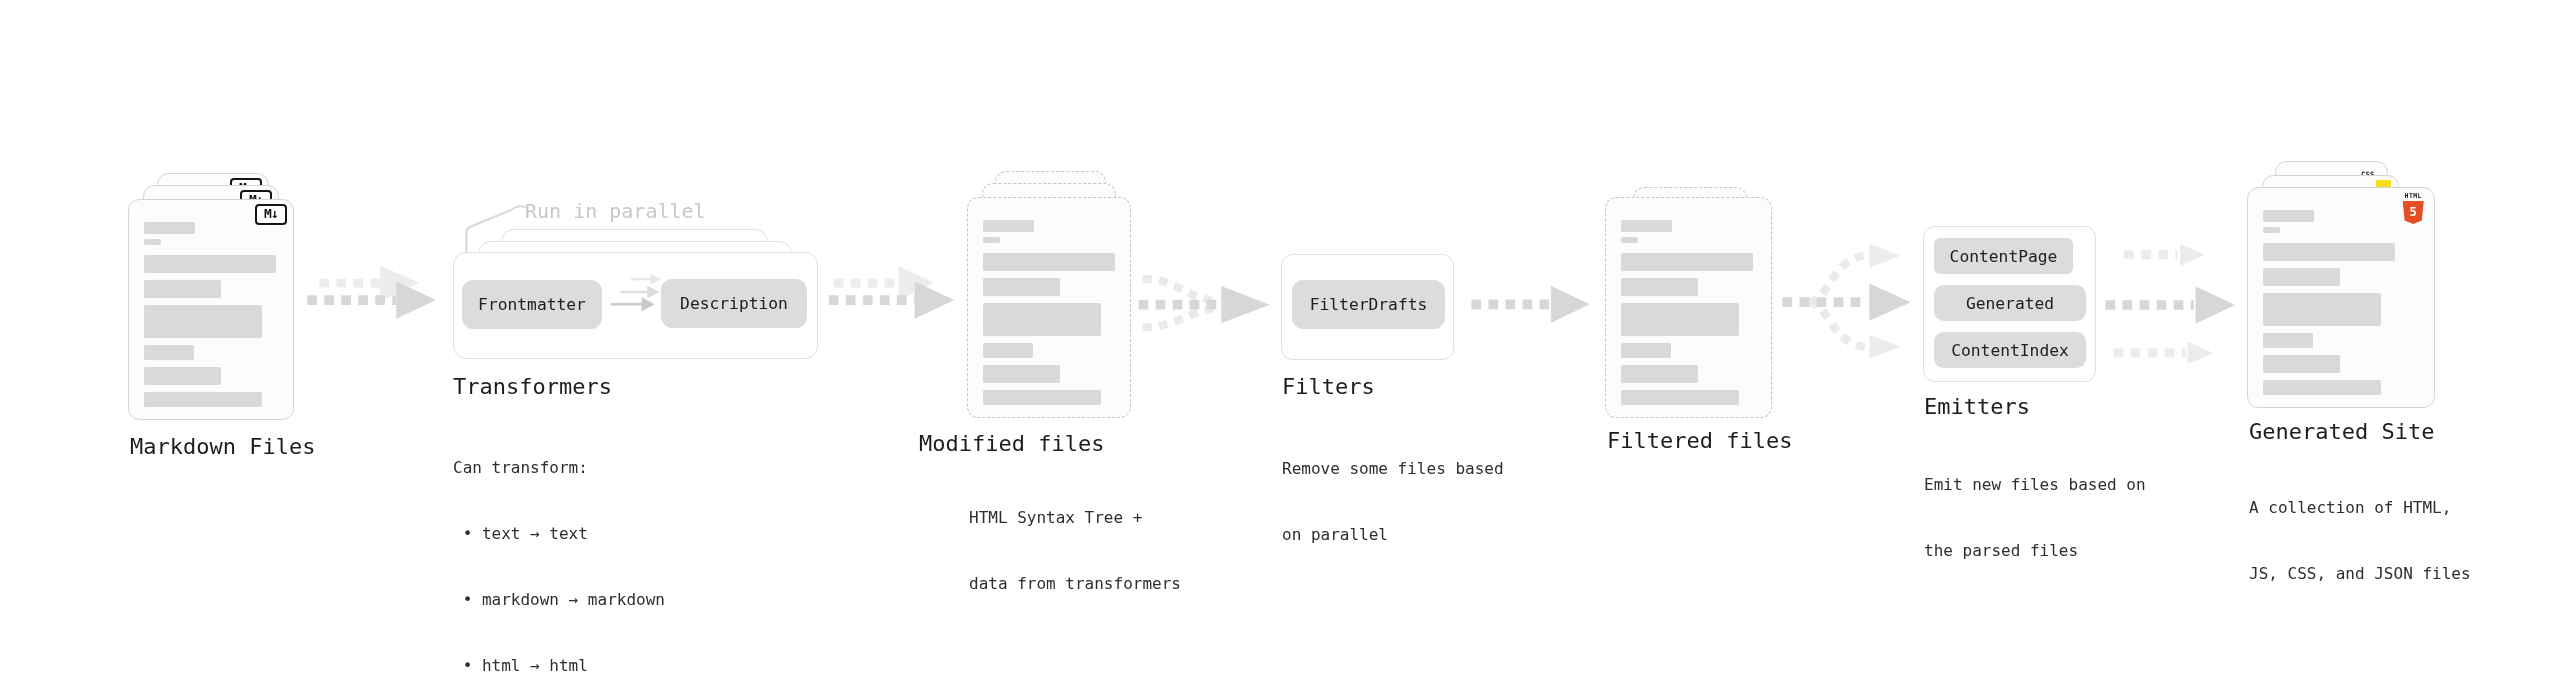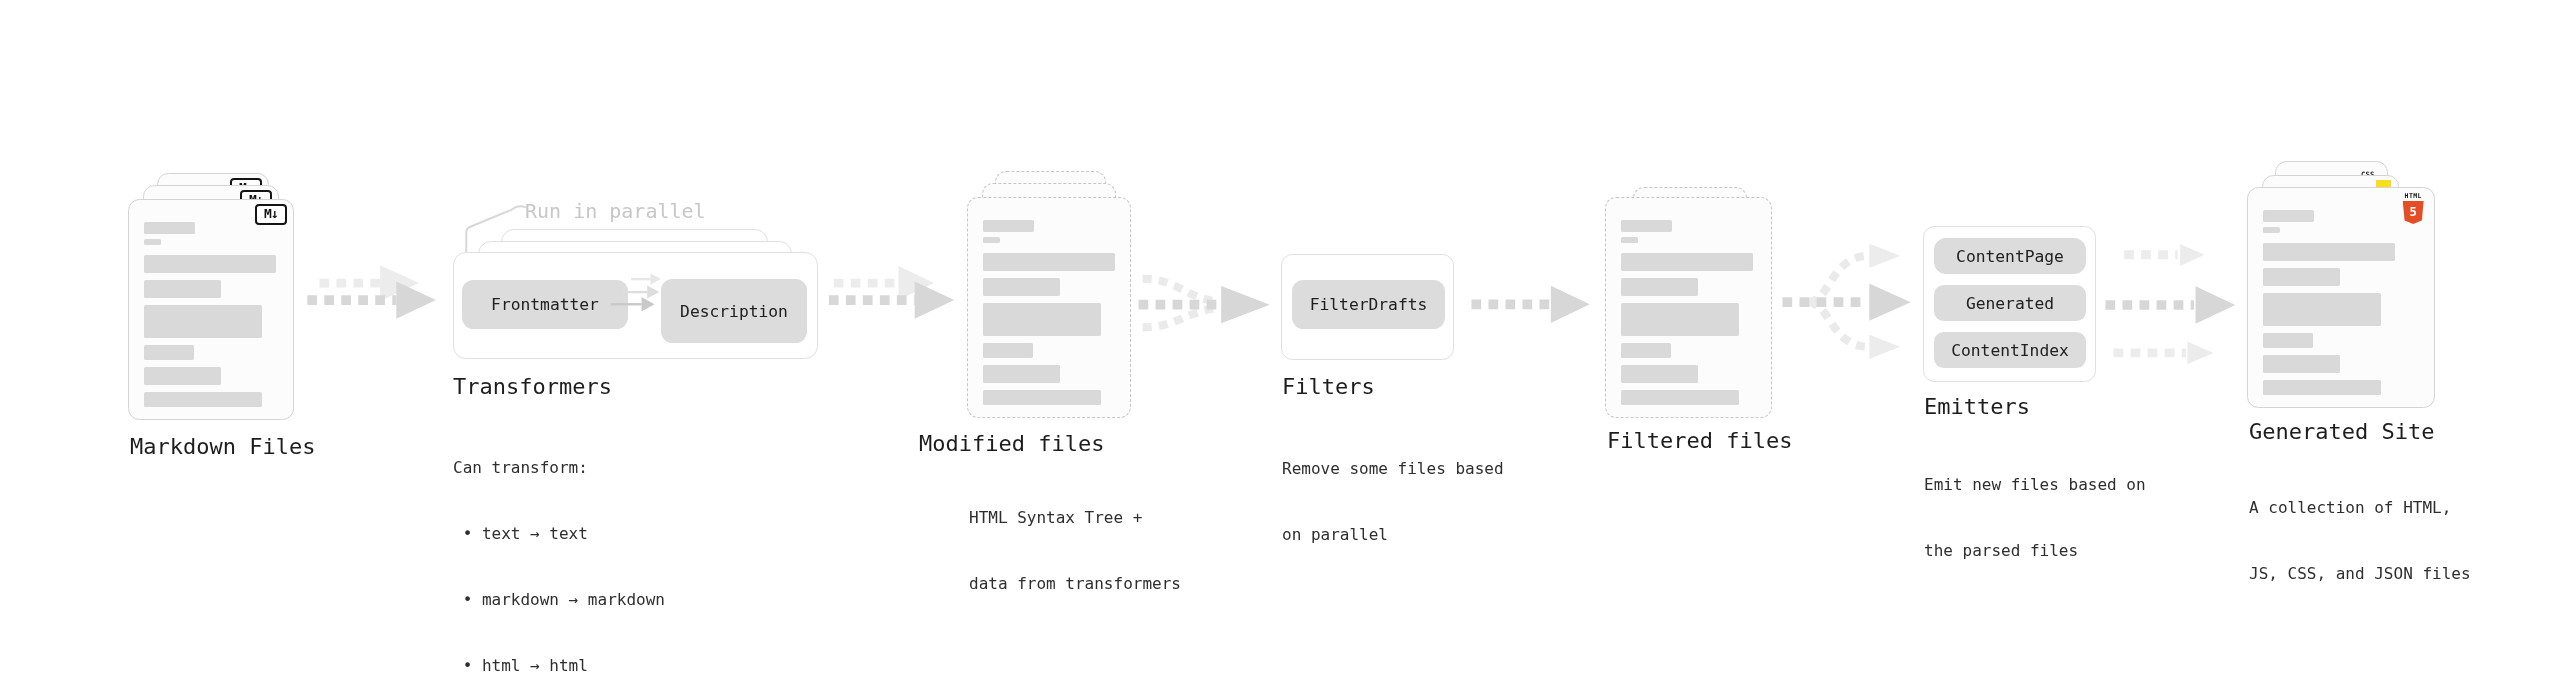--- a/index.html
+++ b/index.html
@@ -89,22 +89,22 @@
 
     <div class="layer-box" style="left:501px;top:229px;width:267px;height:106px;"></div>
     <div class="pill ghost2" style="left:510px;top:257px;width:114px;height:44px;"></div>
     <div class="pill ghost2" style="left:672px;top:257px;width:88px;height:44px;"></div>
 
     <div class="layer-box" style="left:478px;top:241px;width:314px;height:106px;"></div>
     <div class="pill ghost1" style="left:486px;top:268px;width:128px;height:46px;"></div>
     <div class="pill ghost1" style="left:666px;top:268px;width:117px;height:46px;"></div>
 
     <div class="layer-box" style="left:453px;top:252px;width:365px;height:107px;"></div>
-    <div class="pill" style="left:462px;top:280px;width:166px;height:49px;">Frontmatter</div>
-    <div class="pill" style="left:661px;top:279px;width:146px;height:64px;">Description</div>
+    <div class="pill" style="left:462px;top:280px;width:140px;height:49px;">Frontmatter</div>
+    <div class="pill" style="left:661px;top:279px;width:146px;height:49px;">Description</div>
 
     <svg class="arrow" style="left:605px;top:270px;" width="69" height="45" viewBox="0 0 85 55">
       <line class="mini-line" x1="32" y1="11" x2="56" y2="11" stroke="#e7e7e7"></line>
       <polygon points="56,4 69,11 56,18" fill="#e7e7e7"></polygon>
       <line class="mini-line" x1="19" y1="27" x2="52" y2="27" stroke="#dddddd"></line>
       <polygon points="52,19 67,27 52,35" fill="#dddddd"></polygon>
       <line class="mini-line" x1="7" y1="42" x2="45" y2="42" stroke="#c9c9c9"></line>
       <polygon points="45,33 61,42 45,51" fill="#c9c9c9"></polygon>
     </svg>
 
@@ -189,21 +189,21 @@
     <path class="dash-curve" d="M 36,74 C 62,70 62,22 105,17"></path>
     <polygon class="head-light" points="110,2 148,17 110,32"></polygon>
     <path class="dash-curve" d="M 36,74 C 62,78 62,124 105,129"></path>
     <polygon class="head-light" points="110,114 148,129 110,144"></polygon>
     <line class="dash-main" x1="3" y1="74" x2="108" y2="74"></line>
     <polygon class="head-main" points="110,51 161,74 110,97"></polygon>
   </svg>
 
   <div>
     <div class="panel" style="left:1923px;top:226px;width:173px;height:156px;"></div>
-    <div class="pill" style="left:1934px;top:238px;width:152px;height:36px;border-radius:12px;">ContentPage</div>
+    <div class="pill" style="left:1934px;top:238px;width:139px;height:36px;border-radius:6px;">ContentPage</div>
     <div class="pill" style="left:1934px;top:285px;width:152px;height:36px;border-radius:9.8px;">Generated</div>
     <div class="pill" style="left:1934px;top:332px;width:152px;height:36px;border-radius:9.8px;">ContentIndex</div>
     <div class="node-label" style="left:1924px;top:393px;">Emitters</div>
     <div class="node-desc" style="left:1924px;top:430px;">
       <div>Emit new files based on</div>
       <div>the parsed files</div>
     </div>
   </div>
 
   <svg class="arrow" style="left:2103px;top:244px;" width="138" height="122" viewBox="0 0 170 150">

